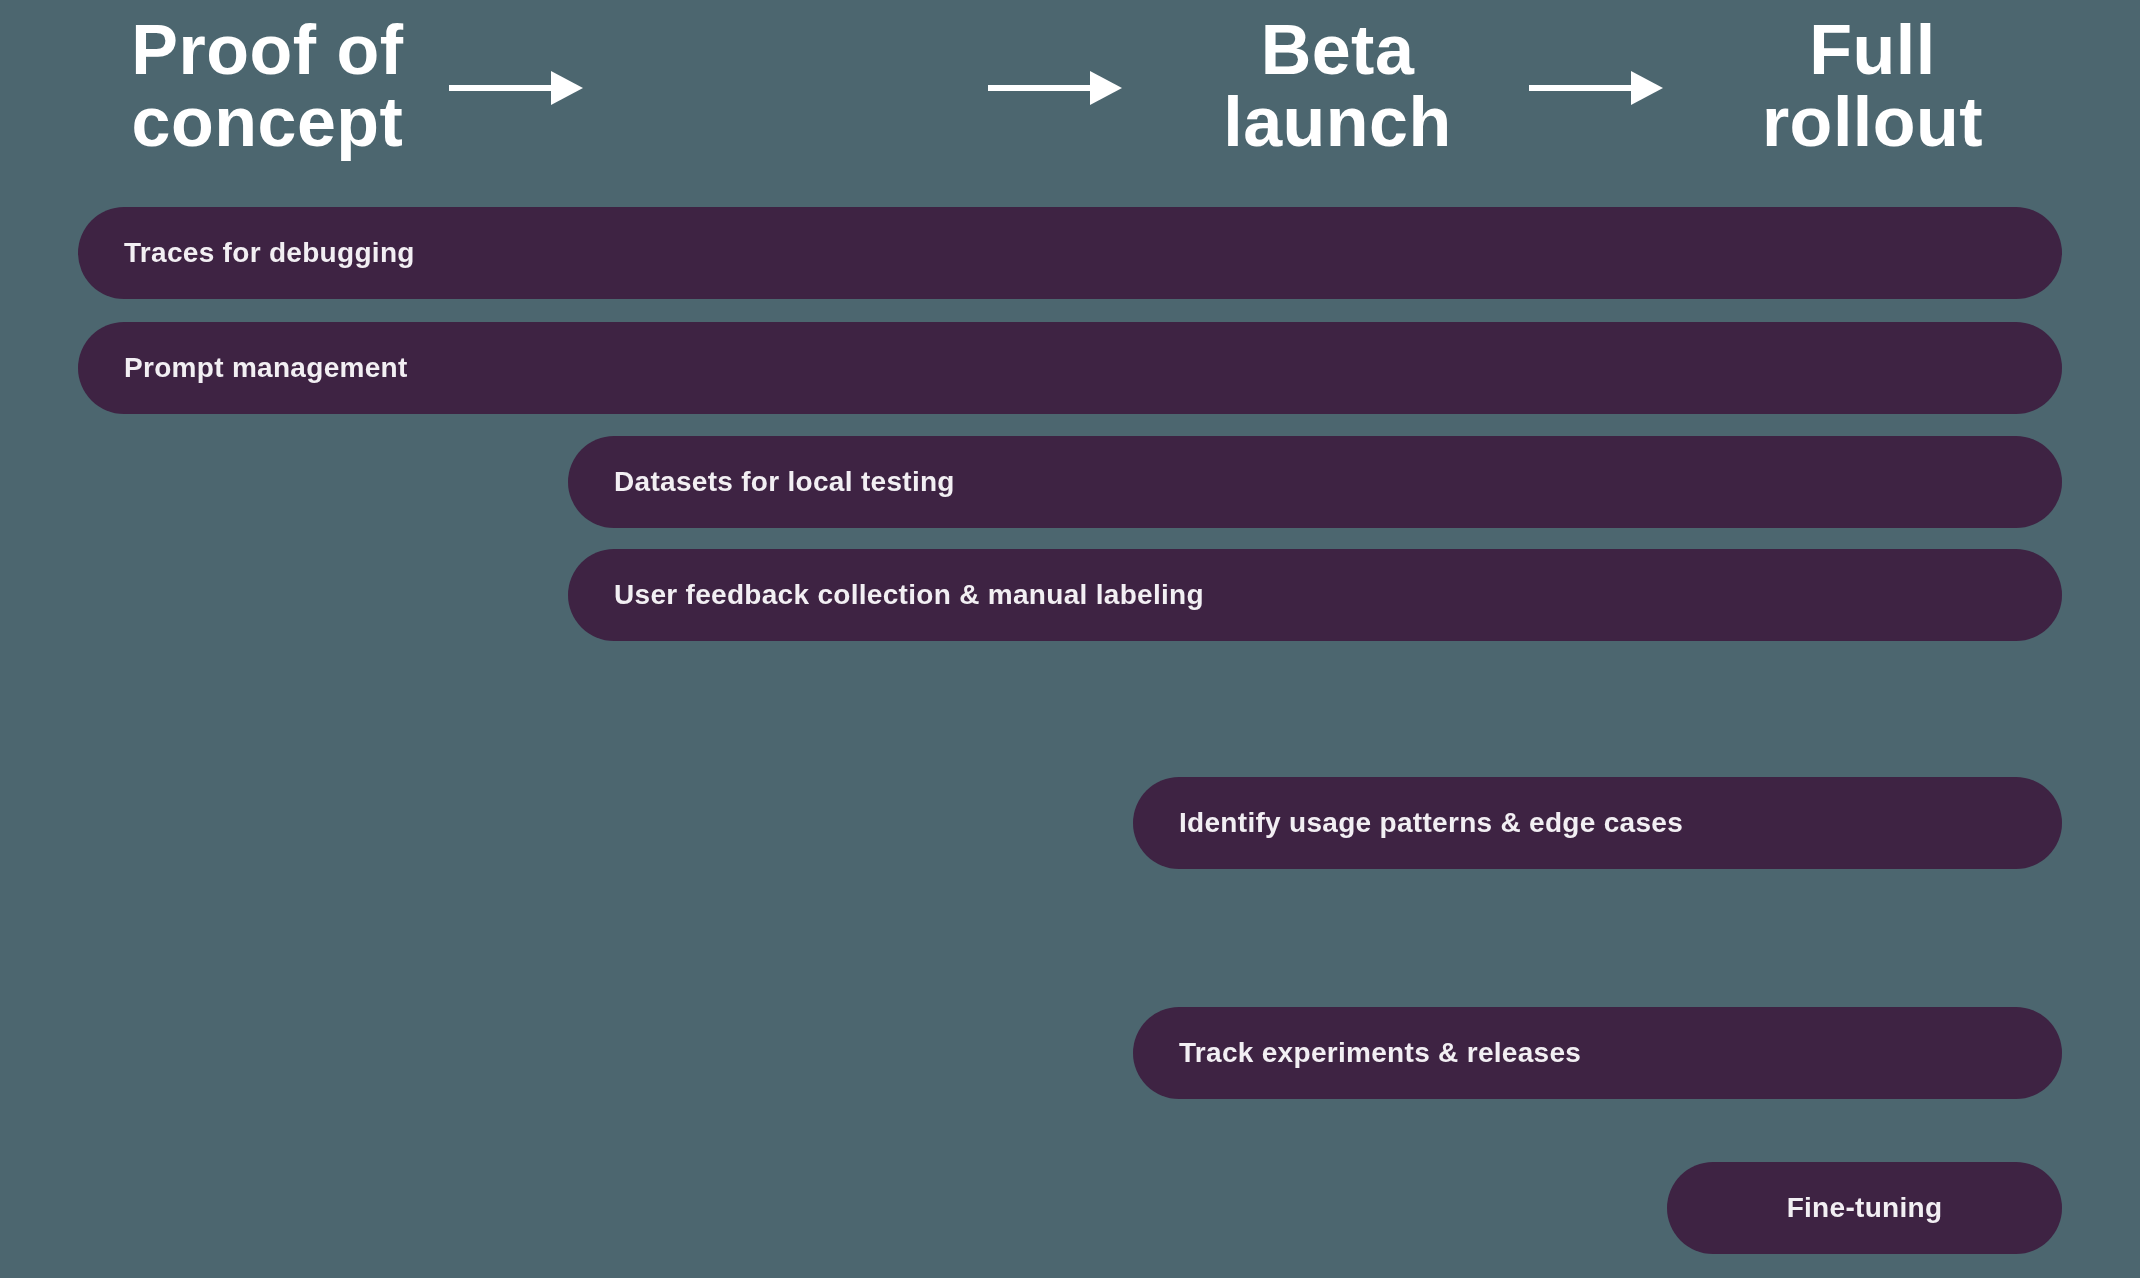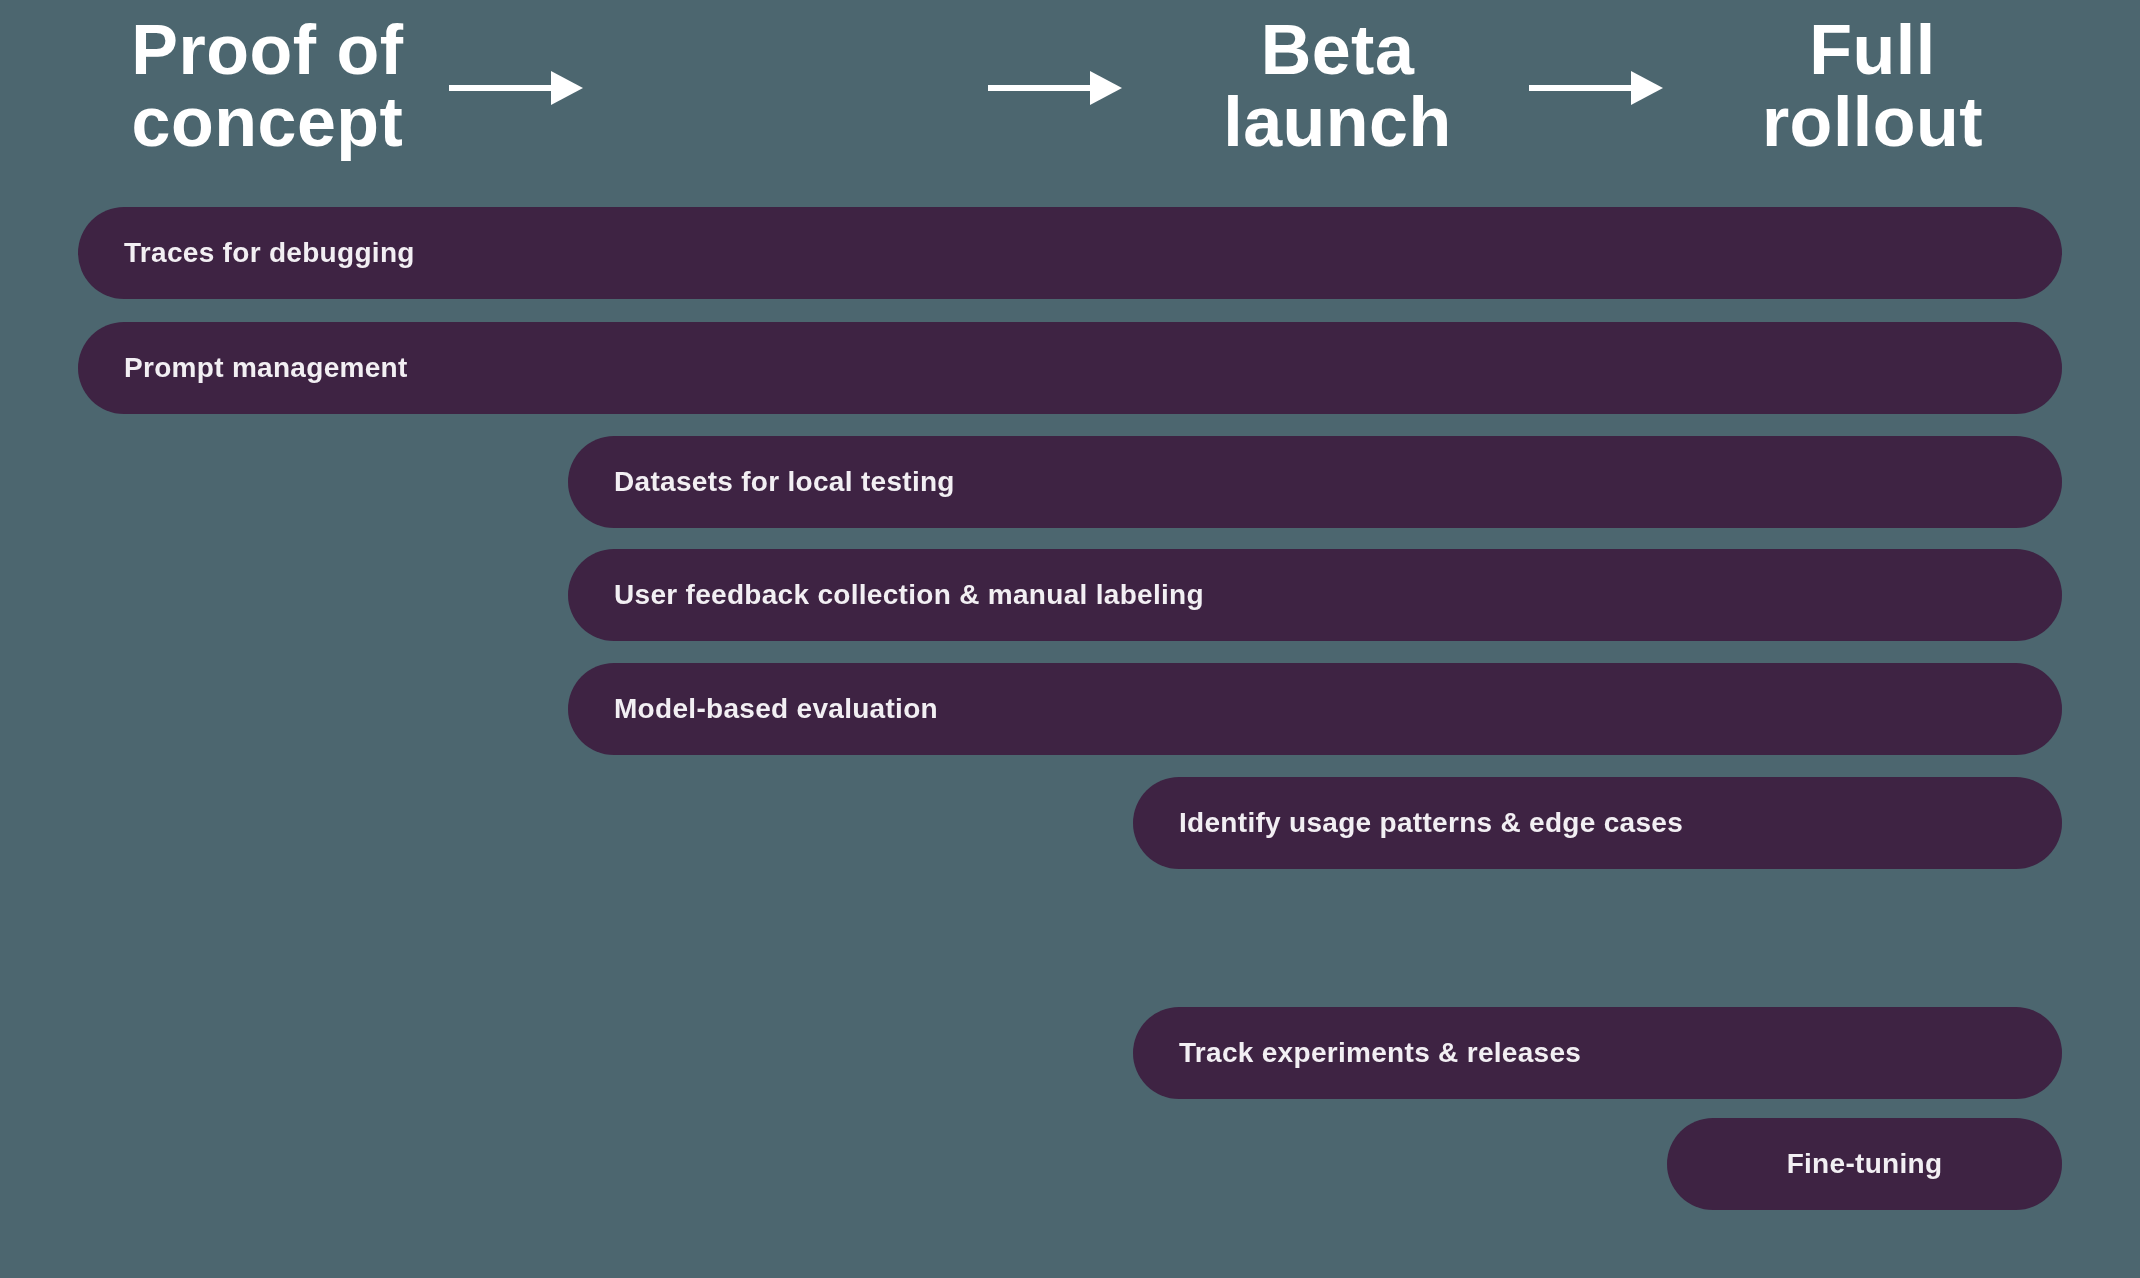--- a/index.html
+++ b/index.html
@@ -39,21 +39,21 @@
     color:var(--bar-text);font-size:28px;font-weight:700;
     letter-spacing:0.3px;
   }
   .bar.center{justify-content:center;padding-left:0;}
   .r1{top:207px;} .r2{top:322px;} .r3{top:436px;}
   .r4{top:549px;} .r5{top:663px;} .r6{top:777px;}
   .r7{top:892px;} .r8{top:1007px;} .r9{top:1118px;}
   .s1{left:78px;width:1984px;}
   .s2{left:568px;width:1494px;}
   .s3{left:1133px;width:929px;}
-  .s4{left:1667px;width:395px;}
+  .s4{left:1667px;width:395px;margin-top:44px;}
   .bar-label{white-space:nowrap;}
 </style>
 </head>
 <body>
 
 <div class="canvas">
 
   <div class="phase p1">Proof of
 concept</div>
   <svg class="arrow a1" viewBox="0 0 140 44">
@@ -78,23 +78,20 @@
   </div>
   <div class="bar r2 s1">
     <span class="bar-label">Prompt management</span>
   </div>
   <div class="bar r3 s2">
     <span class="bar-label">Datasets for local testing</span>
   </div>
   <div class="bar r4 s2">
     <span class="bar-label">User feedback collection &amp; manual labeling</span>
   </div>
-  <div class="bar r5 s2">
-    <span class="bar-label">Model-based evaluation</span>
-  </div>
   <div class="bar r6 s3">
     <span class="bar-label">Identify usage patterns &amp; edge cases</span>
   </div>
   <div class="bar r8 s3">
     <span class="bar-label">Track experiments &amp; releases</span>
   </div>
   <div class="bar r9 s4 center">
     <span class="bar-label">Fine-tuning</span>
   </div>
 

